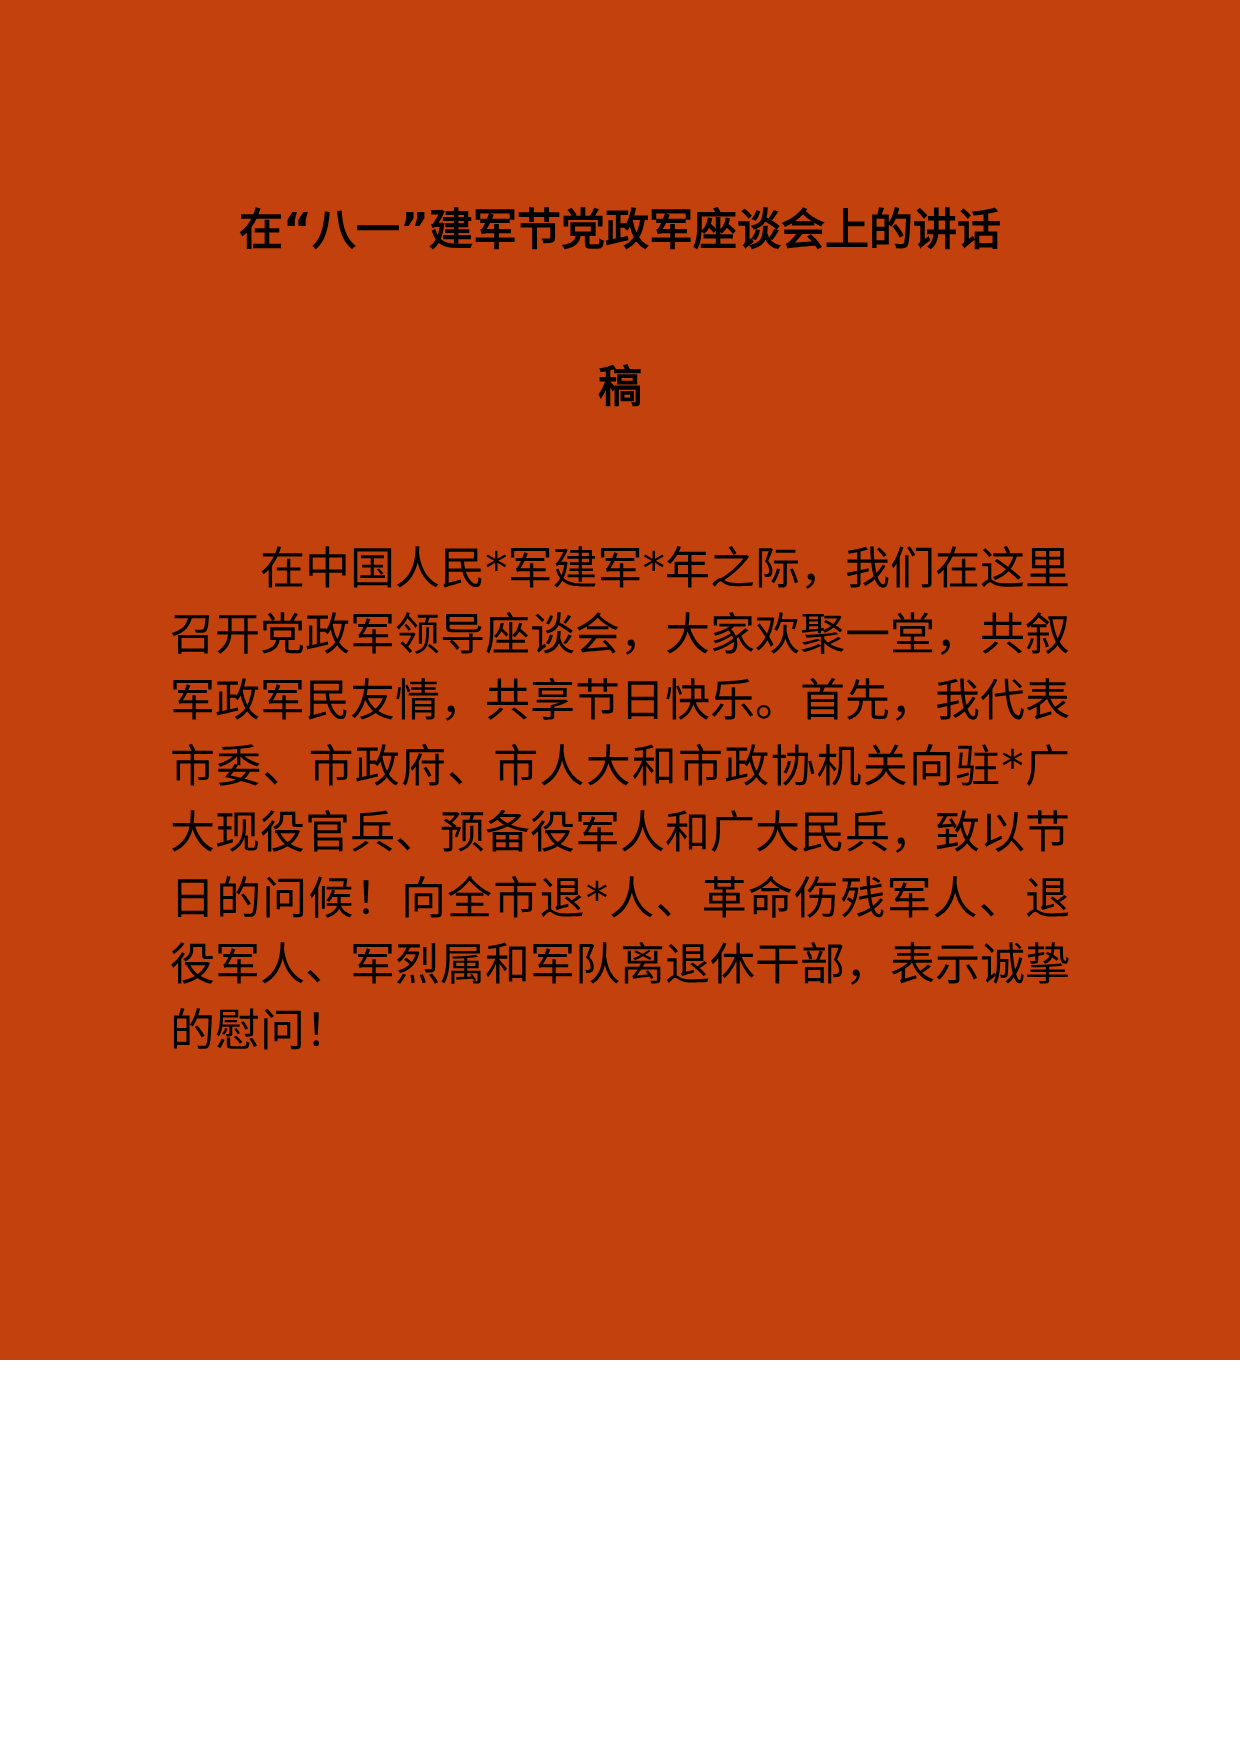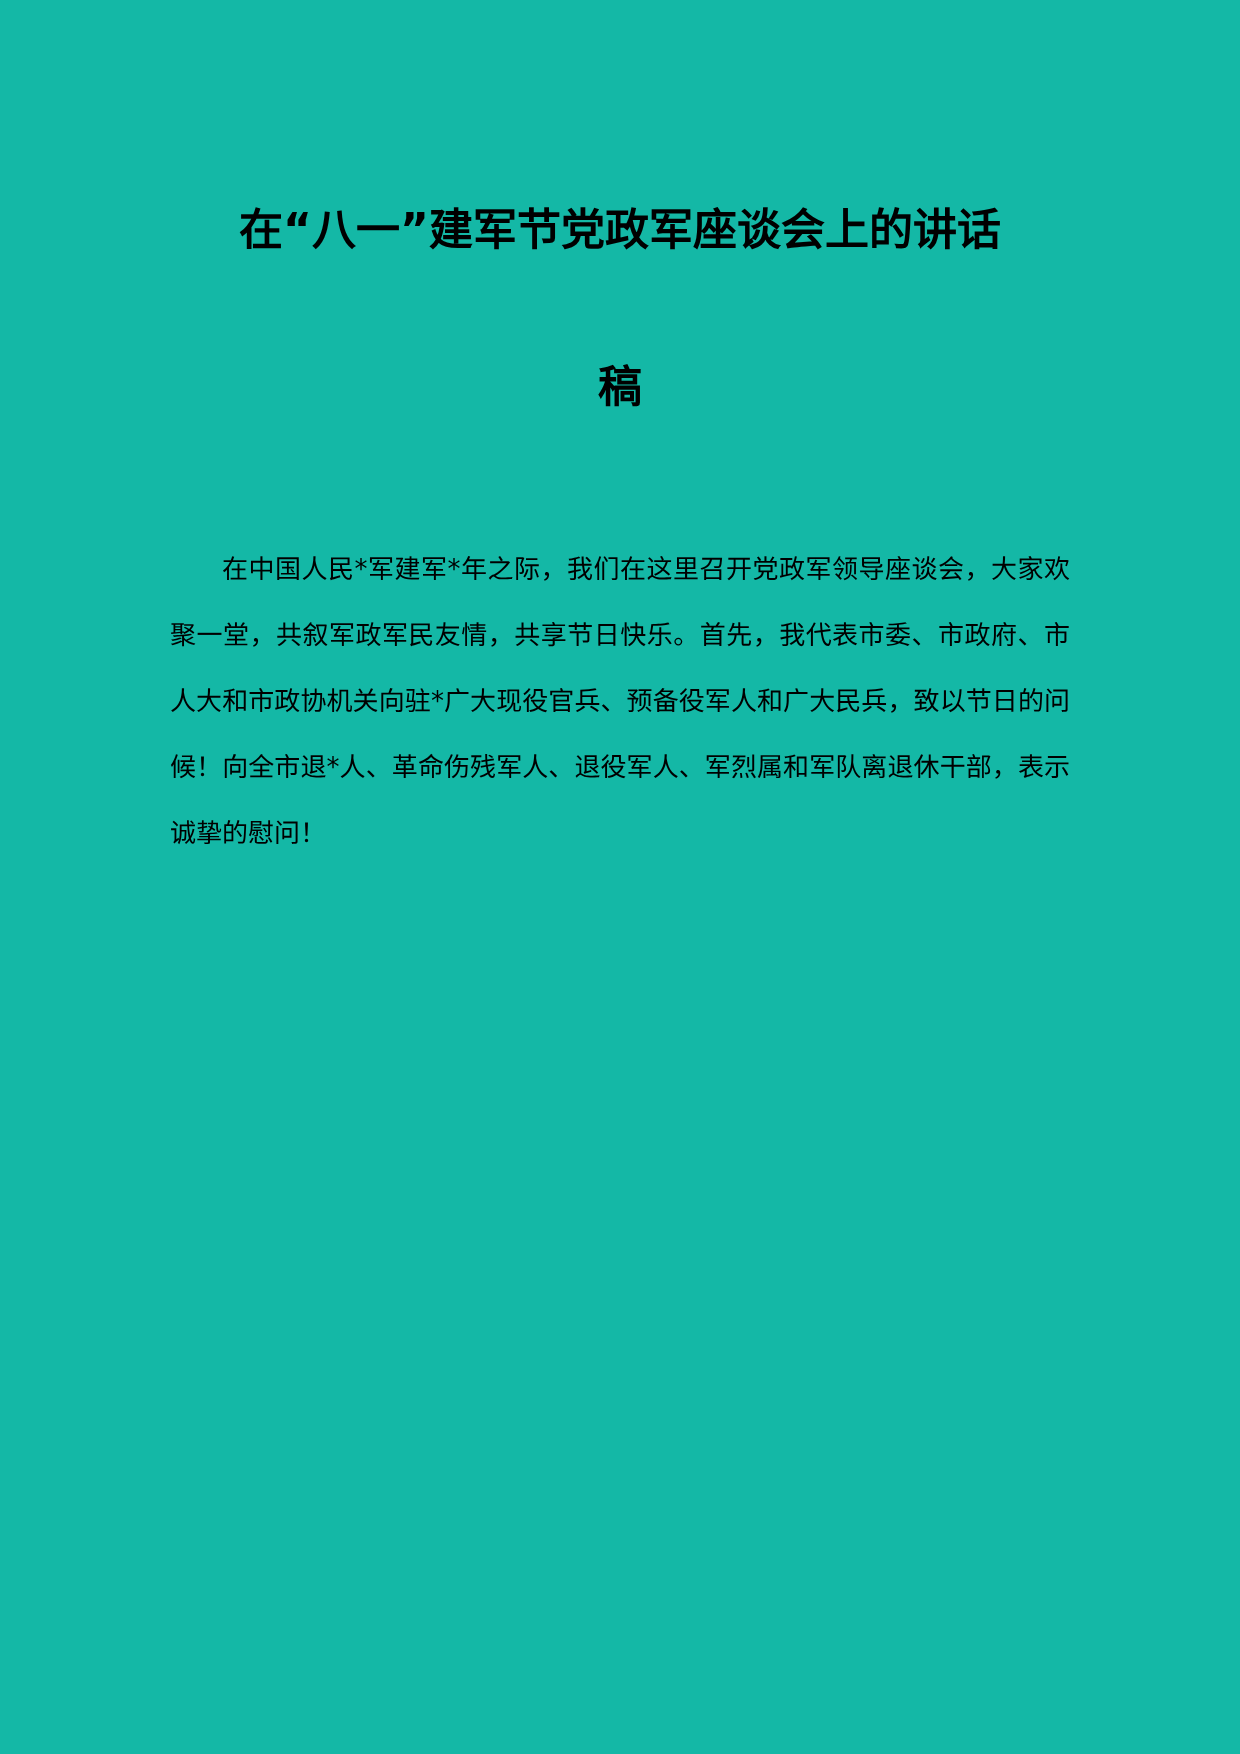--- a/index.html
+++ b/index.html
@@ -3,43 +3,43 @@
 <meta charset="utf-8">
 <style>
   html, body {
     margin: 0;
     padding: 0;
     background: #ffffff;
   }
   .page {
     position: relative;
     width: 1240px;
-    height: 1754px;
-    background: #14b8a6;
+    height: 1360px;
+    background: #c2410c;
     color: #000000;
     font-family: "DejaVu Sans", sans-serif;
     overflow: hidden;
   }
   .doc-title {
     margin: 151px 170px 0 170px;
     text-align: center;
     font-weight: 700;
     font-size: 44px;
     line-height: 157px;
     letter-spacing: 0;
   }
   .doc-title .title-line {
     white-space: nowrap;
   }
   .doc-body {
     margin: 71px 170px 0 170px;
   }
   .doc-paragraph {
     margin: 0 0 62px 0;
-    font-size: 26px;
+    font-size: 45px;
     line-height: 66px;
     text-align: justify;
     text-justify: inter-ideograph;
     text-indent: 2em;
     word-break: normal;
     letter-spacing: 0;
   }
 </style>
 </head>
 <body>

